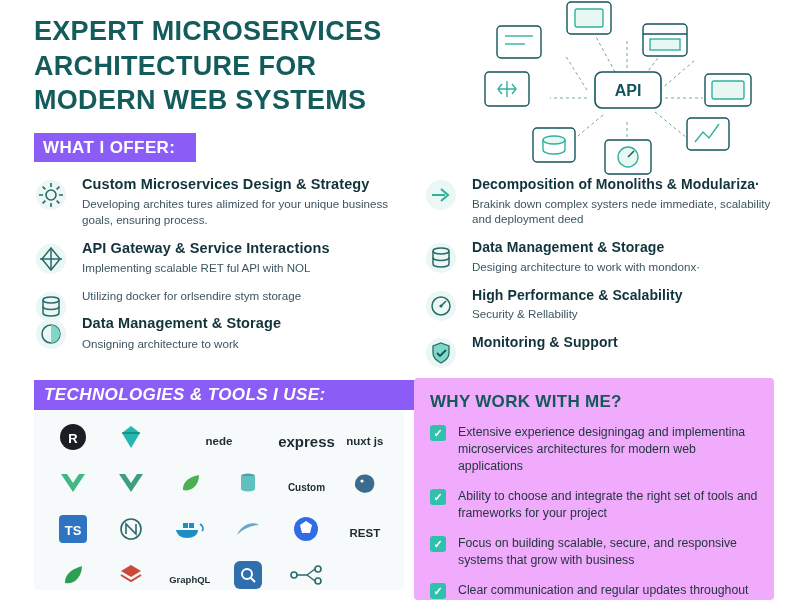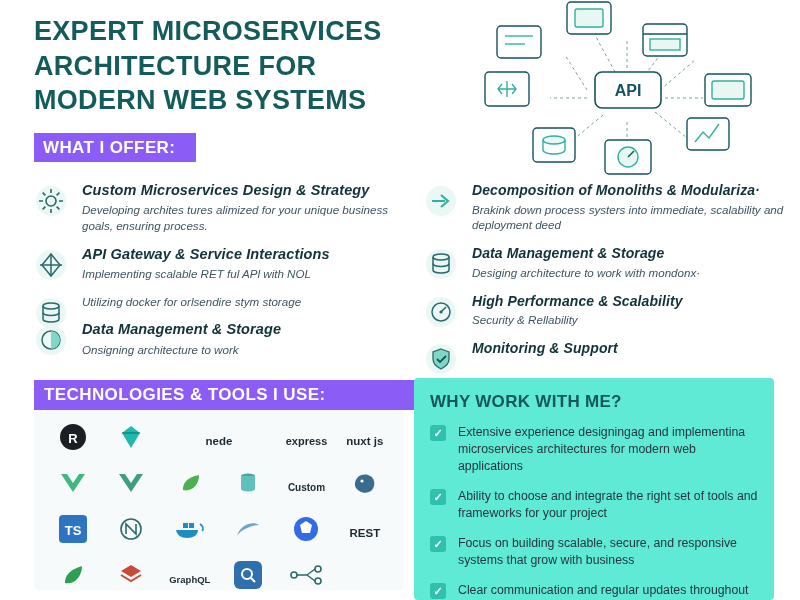--- a/index.html
+++ b/index.html
@@ -26,25 +26,25 @@
   
   .banner {
     position: absolute;
     background: #8b5cf6;
     color: #ffffff;
     font-weight: 800;
     letter-spacing: 0.4px;
     display: flex; align-items: center;
   }
   .banner-offer { left: 34px; top: 133px; width: 162px; height: 29px; padding-left: 9px; font-size: 17px; }
-  .banner-tech  { left: 34px; top: 380px; width: 383px; height: 30px; padding-left: 10px; font-size: 17px; }
+  .banner-tech  { left: 34px; top: 380px; width: 383px; height: 30px; padding-left: 10px; font-size: 17px; font-style: italic; }
 
   
   .services { position: absolute; top: 170px; left: 34px; width: 740px; height: 200px; }
-  .col { position: absolute; top: 12px; width: 365px; font-style: italic; }
+  .col { position: absolute; top: 6px; width: 365px; }
   .col-left { left: 0; }
   .col-right { left: 390px; }
 
   .srv { position: relative; padding-left: 48px; margin-bottom: 12px; }
   .srv .ico {
     position: absolute; left: 0; top: 2px; width: 34px; height: 34px;
   }
   .srv h3 {
     font-size: 14.5px; font-weight: 700; color: #11333a; line-height: 1.2;
     margin-bottom: 3px; letter-spacing: 0.1px;
@@ -69,21 +69,21 @@
     align-items: center; justify-content: center;
     font-size: 11px; color: #2a3b44; text-align: center;
   }
   .tech-cell .glyph { font-size: 17px; line-height: 1; }
   .tech-cell .tname { font-size: 11.5px; font-weight: 700; color:#1d2b33; margin-top:8px; }
   .tech-cell.wide2 { grid-column: span 2; }
 
   
   .why-panel {
     position: absolute; left: 414px; top: 378px; width: 360px; height: 222px;
-    background: #5eead4; border-radius: 4px; padding: 14px 16px 0 16px;
+    background: #f0abfc; border-radius: 4px; padding: 14px 16px 0 16px;
   }
   .why-title {
     font-size: 17px; font-weight: 800; color: #14585a; letter-spacing: 0.3px;
     margin-bottom: 12px;
   }
   .why-item { position: relative; padding-left: 28px; margin-bottom: 13px; }
   .why-check {
     position: absolute; left: 0; top: 1px; width: 16px; height: 16px;
     background: #2fc0ae; border-radius: 3px; color: #fff;
     font-size: 11px; line-height: 16px; text-align: center; font-weight: 700;
@@ -228,21 +228,21 @@
     <div class="col col-right">
 
       <div class="srv srv-right">
         <span class="ico">
           <svg width="34" height="34" viewBox="0 0 34 34">
             <circle cx="17" cy="17" r="15" fill="#eaf7f4"></circle>
             <path d="M8 17 h13 M17 11 l7 6 -7 6" fill="none" stroke="#2fb39f" stroke-width="2.2"></path>
           </svg>
         </span>
         <h3>Decomposition of Monoliths &amp; Modulariza·</h3>
-        <p>Brakink down process systers into immediate, scalability and deployment deed</p>
+        <p>Brakink down complex systers nede immediate, scalability and deployment deed</p>
       </div>
 
       <div class="srv srv-right">
         <span class="ico">
           <svg width="34" height="34" viewBox="0 0 34 34">
             <circle cx="17" cy="17" r="15" fill="#eaf7f4"></circle>
             <g fill="none" stroke="#2a6a6a" stroke-width="1.5">
               <ellipse cx="17" cy="10" rx="8" ry="3"></ellipse>
               <path d="M9 10 v13 a8 3 0 0 0 16 0 v-13"></path>
               <path d="M9 16.5 a8 3 0 0 0 16 0"></path>
@@ -302,21 +302,21 @@
               <path d="M6 11 h18" stroke="#0f6b66" stroke-width="1"></path>
             </svg>
         </span>
       </div>
 
       <div class="tech-cell wide2">
         <span class="tname">nede</span>
       </div>
 
       <div class="tech-cell">
-        <span class="tname" style="font-size:11px">express</span>
+        <span class="tname" style="font-size:15px">express</span>
       </div>
 
       <div class="tech-cell">
         <span class="tname">nuxt js</span>
       </div>
 
       <div class="tech-cell">
         <span class="glyph">
           <svg width="28" height="24" viewBox="0 0 28 24">
               <path d="M2 3 l12 18 L26 3 h-6 l-6 9 -6 -9 z" fill="#41b883"></path>

